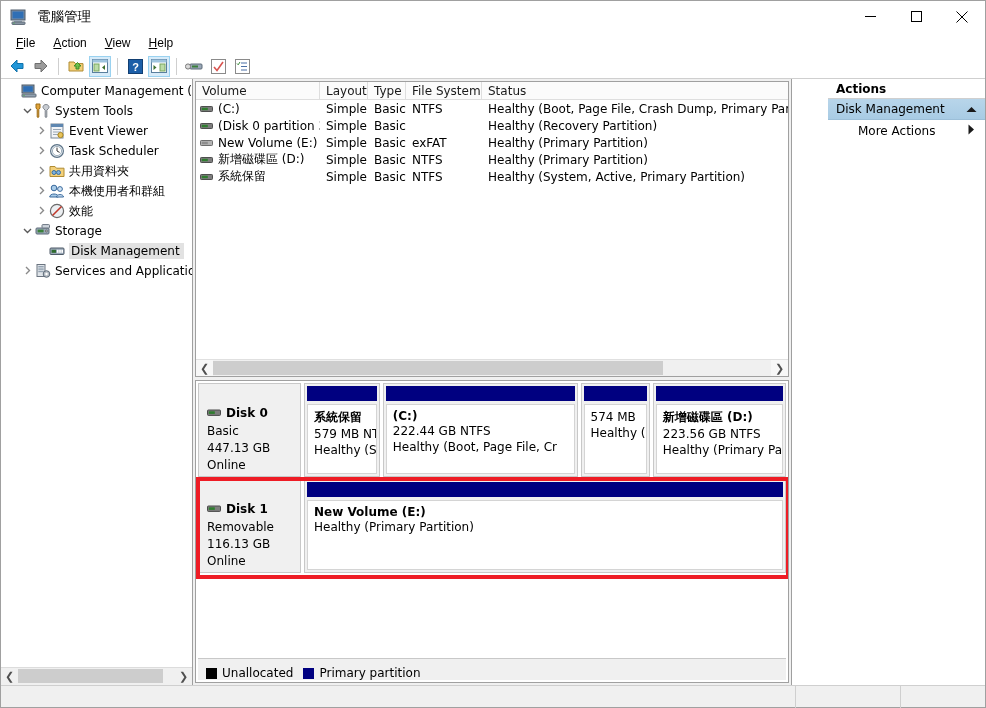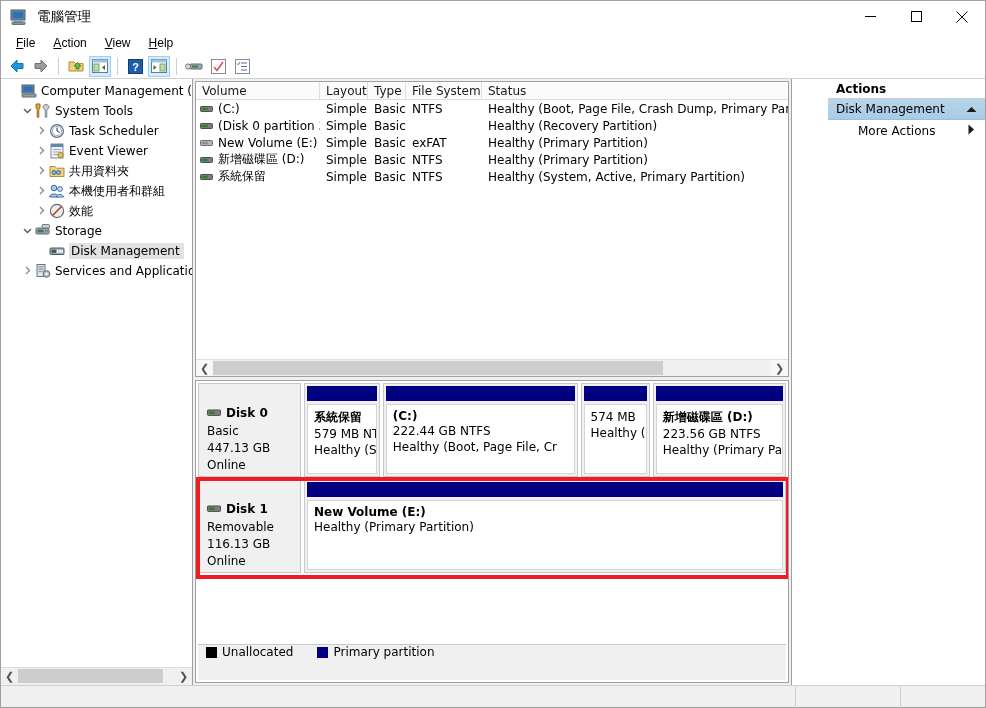--- a/index.html
+++ b/index.html
@@ -160,24 +160,24 @@
   .part-name { font-weight:bold; font-size:12px; white-space:nowrap; font-family:"DejaVu Sans", sans-serif;}
   .part-line { font-size:12px; white-space:nowrap; line-height:16px; font-family:"DejaVu Sans", sans-serif;}
 
   .red-box {
     position:absolute;
     border: 4px solid #ee1c25;
     pointer-events:none;
   }
 
   .legend {
-    height: 36px; min-height:22px;
+    height: 22px; min-height:22px;
     border-top:1px solid #c8c8c8;
     background:#f0f0f0;
-    display:flex; align-items:flex-start; padding-left:8px; gap:24px;
+    display:flex; align-items:flex-end; padding-left:8px; gap:10px;
     margin: 0 2px 2px 2px;
   }
   .lg-item { display:flex; align-items:center; gap:5px; font-size:12px; font-family:"DejaVu Sans", sans-serif;}
   .sw { width:11px; height:11px; display:block; }
 
   
   .actions-pane {
     width: 193px; min-width:193px;
     background:#ffffff;
     display:flex; flex-direction:column;padding-left:36px;
@@ -346,42 +346,42 @@
             </svg>
             <span class="tree-label">System Tools</span>
           </div>
           <div class="tree-node" style="padding-left: 32px;">
             <span class="tw">
               <span class="chev"><svg width="9" height="9" viewBox="0 0 9 9">
                   <path d="M3,1 L6.5,4.5 L3,8" fill="none" stroke="#8a8a8a" stroke-width="1.4"></path>
                 </svg></span>
             </span>
             <svg class="tree-ico" viewBox="0 0 16 16">
-              <circle cx="8" cy="8" r="6.4" fill="#eef2f6" stroke="#5c7387" stroke-width="1.2"></circle>
-              <circle cx="8" cy="8" r="4.6" fill="#fff" stroke="#9fb0bd"></circle>
-              <line x1="8" y1="8" x2="8" y2="4.6" stroke="#333" stroke-width="1"></line>
-              <line x1="8" y1="8" x2="10.6" y2="9.4" stroke="#333" stroke-width="1"></line>
-            </svg>
-            <span class="tree-label">Task Scheduler</span>
-          </div>
-          <div class="tree-node" style="padding-left: 32px;">
-            <span class="tw">
-              <span class="chev"><svg width="9" height="9" viewBox="0 0 9 9">
-                  <path d="M3,1 L6.5,4.5 L3,8" fill="none" stroke="#8a8a8a" stroke-width="1.4"></path>
-                </svg></span>
-            </span>
-            <svg class="tree-ico" viewBox="0 0 16 16">
               <rect x="2" y="1" width="12" height="14" fill="#f2f4f7" stroke="#7a8795"></rect>
               <rect x="2" y="1" width="12" height="3" fill="#5f87b0"></rect>
               <line x1="4" y1="6.5" x2="12" y2="6.5" stroke="#9aa7b4"></line>
               <line x1="4" y1="9" x2="12" y2="9" stroke="#9aa7b4"></line>
               <line x1="4" y1="11.5" x2="10" y2="11.5" stroke="#9aa7b4"></line>
               <circle cx="11.5" cy="12" r="2.6" fill="#e8c35a" stroke="#a8851f"></circle>
             </svg>
             <span class="tree-label">Event Viewer</span>
+          </div>
+          <div class="tree-node" style="padding-left: 32px;">
+            <span class="tw">
+              <span class="chev"><svg width="9" height="9" viewBox="0 0 9 9">
+                  <path d="M3,1 L6.5,4.5 L3,8" fill="none" stroke="#8a8a8a" stroke-width="1.4"></path>
+                </svg></span>
+            </span>
+            <svg class="tree-ico" viewBox="0 0 16 16">
+              <circle cx="8" cy="8" r="6.4" fill="#eef2f6" stroke="#5c7387" stroke-width="1.2"></circle>
+              <circle cx="8" cy="8" r="4.6" fill="#fff" stroke="#9fb0bd"></circle>
+              <line x1="8" y1="8" x2="8" y2="4.6" stroke="#333" stroke-width="1"></line>
+              <line x1="8" y1="8" x2="10.6" y2="9.4" stroke="#333" stroke-width="1"></line>
+            </svg>
+            <span class="tree-label">Task Scheduler</span>
           </div>
           <div class="tree-node" style="padding-left: 32px;">
             <span class="tw">
               <span class="chev"><svg width="9" height="9" viewBox="0 0 9 9">
                   <path d="M3,1 L6.5,4.5 L3,8" fill="none" stroke="#8a8a8a" stroke-width="1.4"></path>
                 </svg></span>
             </span>
             <svg class="tree-ico" viewBox="0 0 16 16">
               <path d="M1,3.5 L6,3.5 L7.4,5.2 L15,5.2 L15,13.5 L1,13.5 Z" fill="#f3d07a" stroke="#b08c33"></path>
               <circle cx="5" cy="9.5" r="2" fill="#7fb2e0" stroke="#3a6f9e"></circle>

